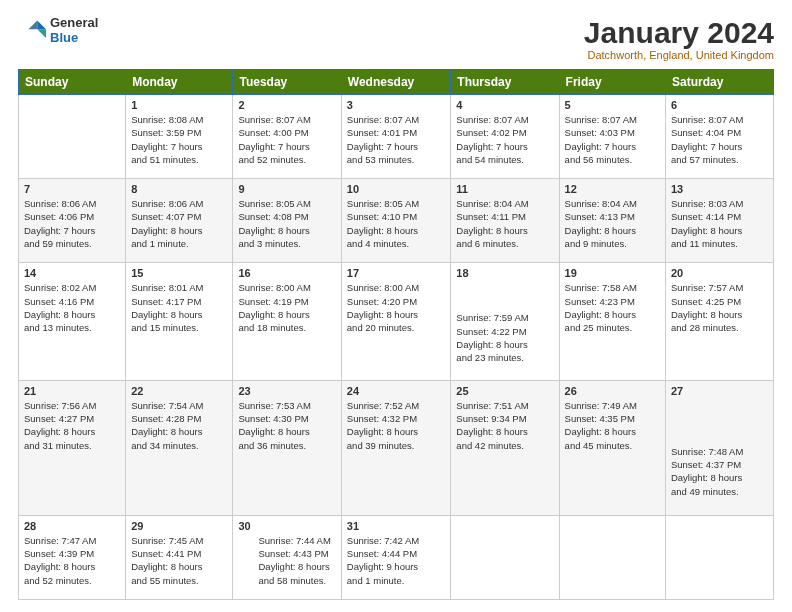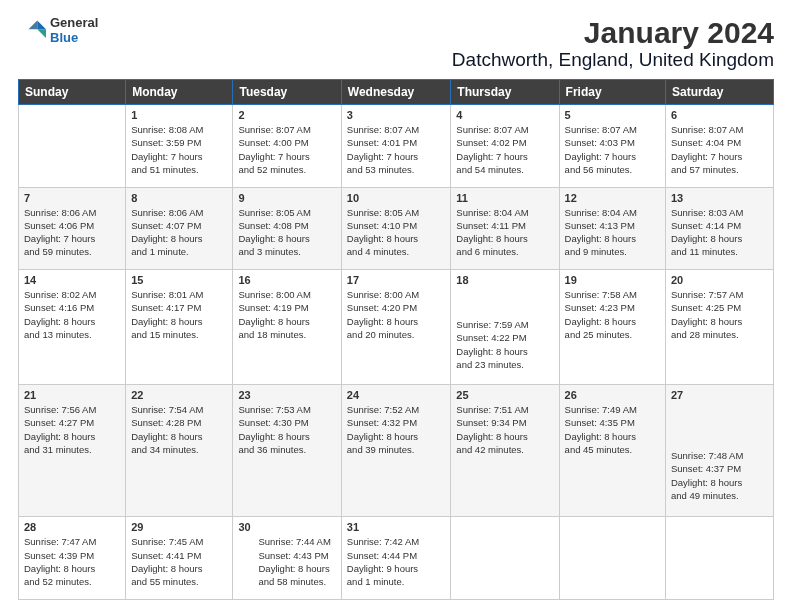--- a/index.html
+++ b/index.html
@@ -35,30 +35,30 @@
     .title-block {
       text-align: right;
     }
     .month-title {
       font-size: 30px;
       font-weight: bold;
       color: #333;
       line-height: 1.1;
     }
     .location {
-      font-size: 19px;
-      color: #0f172a;
+      font-size: 11px;
+      color: #a16207;
     }
     .calendar-table {
       width: 100%;
       border-collapse: collapse;
       flex: 1;
     }
     .calendar-table th {
-      background-color: #404040;
+      background-color: #4d7c0f;
       color: white;
       font-size: 12px;
       font-weight: bold;
       padding: 5px 6px;
       text-align: left;
       border: 1px solid #2a6db5;
     }
     .calendar-table td {
       border: 1px solid #ccc;
       vertical-align: top;

